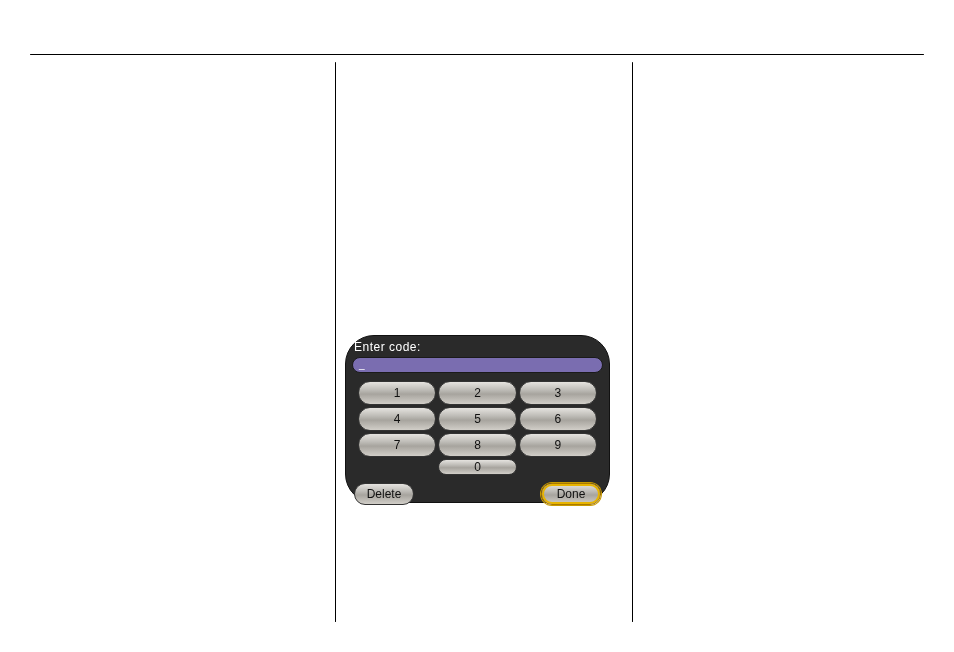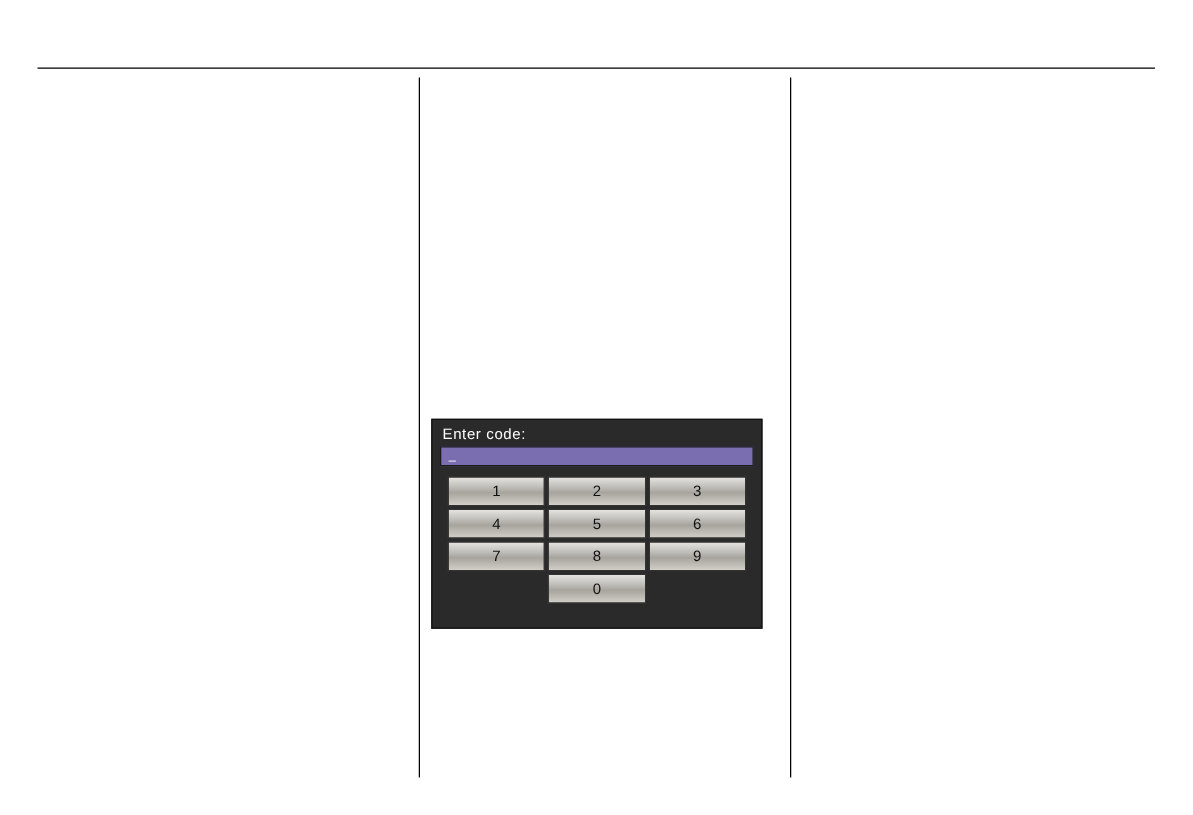--- a/index.html
+++ b/index.html
@@ -1,15 +1,15 @@
 <!DOCTYPE html>
 <html><head>
 <meta charset="utf-8">
 <style>
-  * { box-sizing: border-box; margin: 0; padding: 0; }
+  * { box-sizing: border-box; margin: 0; padding: 0; border-radius: 29px; }
   html, body {
     width: 954px;
     height: 652px;
     background: #ffffff;
     font-family: Arial, Helvetica, sans-serif;
     position: relative;
     overflow: hidden;
   }
   
   .top-rule {
@@ -133,13 +133,17 @@
     <div class="num-btn">8</div>
     <div class="num-btn">9</div>
   </div>
 
   <div class="row-zero">
     <div class="spacer"></div>
     <div class="num-btn">0</div>
     <div class="spacer"></div>
   </div>
 
+  <div class="bottom-row">
+    <div class="action-btn">Delete</div>
+    <div class="action-btn focused">Done</div>
+  </div>
 </div>
 
 </body></html>

